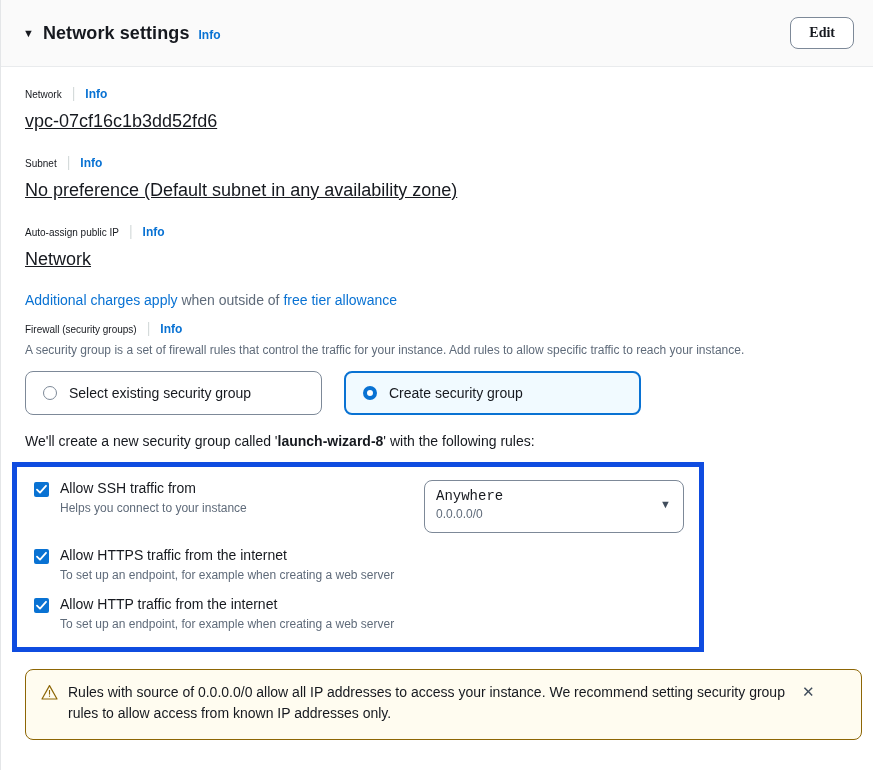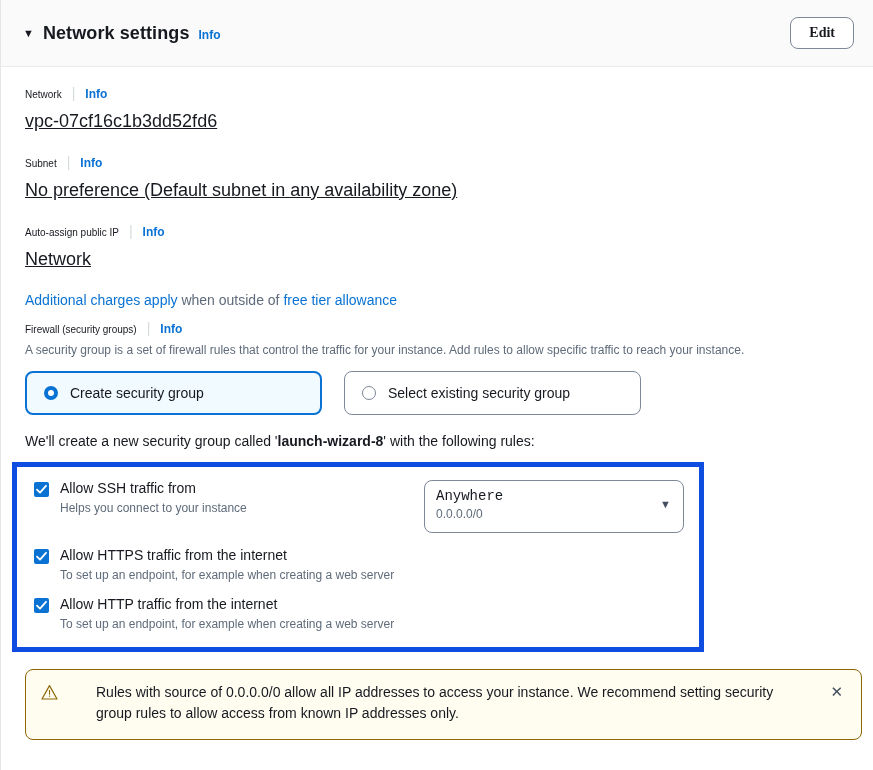--- a/index.html
+++ b/index.html
@@ -237,21 +237,20 @@
   .alert {
     box-sizing: border-box;
     margin: 17px 0 0 0;
     width: 837px;
     border: 1px solid #8d6605;
     border-radius: 8px;
     background: #fffcf0;
     padding: 12px 14px 14px 15px;
     display: flex;
     align-items: flex-start;
-    gap: 28px;
   }
   .alert-icon { flex: none; margin-right: 10px; margin-top: 2px; }
   .alert-text {
     flex: 1;
     font-size: 14px;
     color: #16191f;
     line-height: 1.55;
     max-width: 730px;
   }
   .alert-close {
@@ -305,27 +304,27 @@
     <div class="firewall-block">
       <div class="field-label-row">
         <span class="field-label">Firewall (security groups)</span>
         <span class="sep">|</span>
         <a class="info-link">Info</a>
       </div>
       <div class="firewall-desc">A security group is a set of firewall rules that control the traffic for your instance. Add rules to allow specific traffic to reach your instance.</div>
     </div>
 
     <div class="radio-row">
+      <div class="radio-card unselected">
+        <span class="radio-dot off"></span>
+        <span>Select existing security group</span>
+      </div>
       <div class="radio-card selected">
         <span class="radio-dot on"></span>
         <span>Create security group</span>
-      </div>
-      <div class="radio-card unselected">
-        <span class="radio-dot off"></span>
-        <span>Select existing security group</span>
       </div>
     </div>
 
     <div class="sg-line"><span>We'll create a new security group called '</span><b>launch-wizard-8</b><span>' with the following rules:</span></div>
 
     <div class="rules-highlight">
       <div class="rules-inner">
 
         <div class="rule-row">
           <span class="chk">

